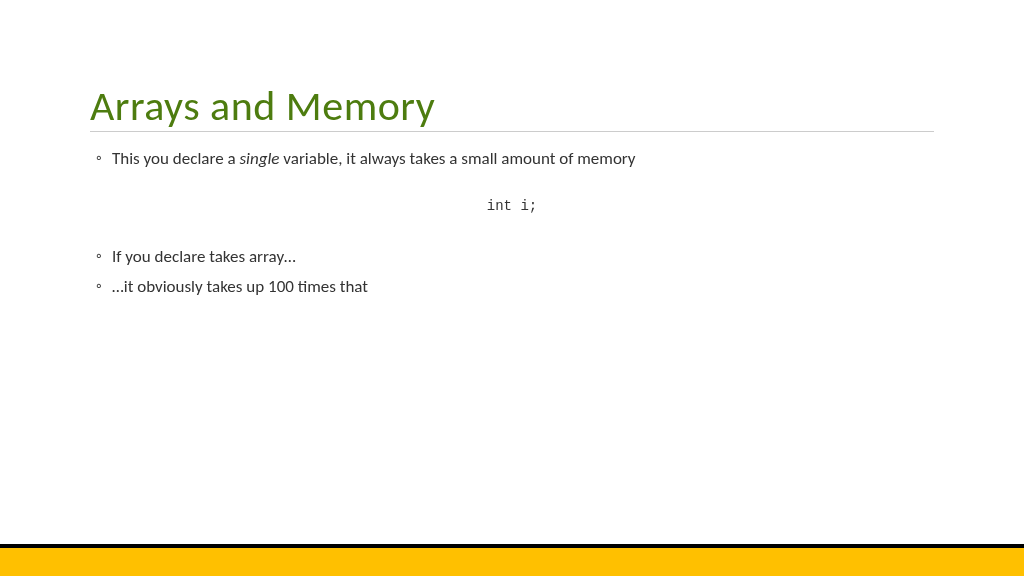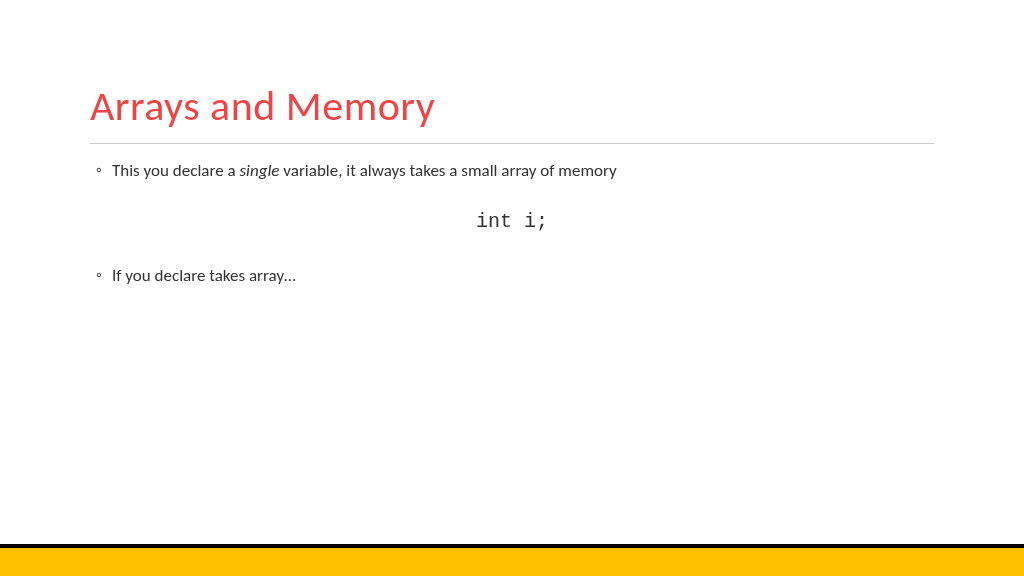--- a/index.html
+++ b/index.html
@@ -15,22 +15,21 @@
       position: relative;
       overflow: hidden;
     }
     .slide {
       padding: 80px 90px 0 90px;
       height: 100%;
     }
     .title {
       font-size: 42px;
       font-weight: 300;
-      color: #ef4444;
-      margin-bottom: 12px;
+      color: #4d7c0f;
       letter-spacing: 0.5px;
     }
     .divider {
       border: none;
       border-top: 1px solid #cccccc;
       margin-bottom: 14px;
     }
     .bullet-list {
       list-style: none;
       padding-left: 0;
@@ -50,21 +49,21 @@
       top: 0;
       color: #333333;
       font-size: 16px;
     }
     .italic {
       font-style: italic;
       margin-top: 36px;
     }
     .code-block {
       font-family: 'Consolas', 'Courier New', monospace;
-      font-size: 20px;
+      font-size: 14px;
       color: #333333;
       text-align: center;
       margin: 26px 0 30px 0;
     }
     .footer-bar {
       position: absolute;
       bottom: 0;
       left: 0;
       width: 100%;
     }
@@ -79,29 +78,32 @@
   </style>
 </head>
 <body>
 
 <div class="slide">
   <h1 class="title">Arrays and Memory</h1>
   <hr class="divider">
 
   <ul class="bullet-list">
     <li>
-      <span>This you declare a </span><span class="italic">single</span><span> variable, it always takes a small array of memory</span>
+      <span>This you declare a </span><span class="italic">single</span><span> variable, it always takes a small amount of memory</span>
     </li>
   </ul>
 
   <div class="code-block">int i;</div>
 
   <ul class="bullet-list">
     <li>If you declare takes array…</li>
   </ul>
 
 
+  <ul class="bullet-list">
+    <li>…it obviously takes up 100 times that</li>
+  </ul>
 </div>
 
 <div class="footer-bar">
   <div class="footer-black"></div>
   <div class="footer-yellow"></div>
 </div>
 
 </body></html>

